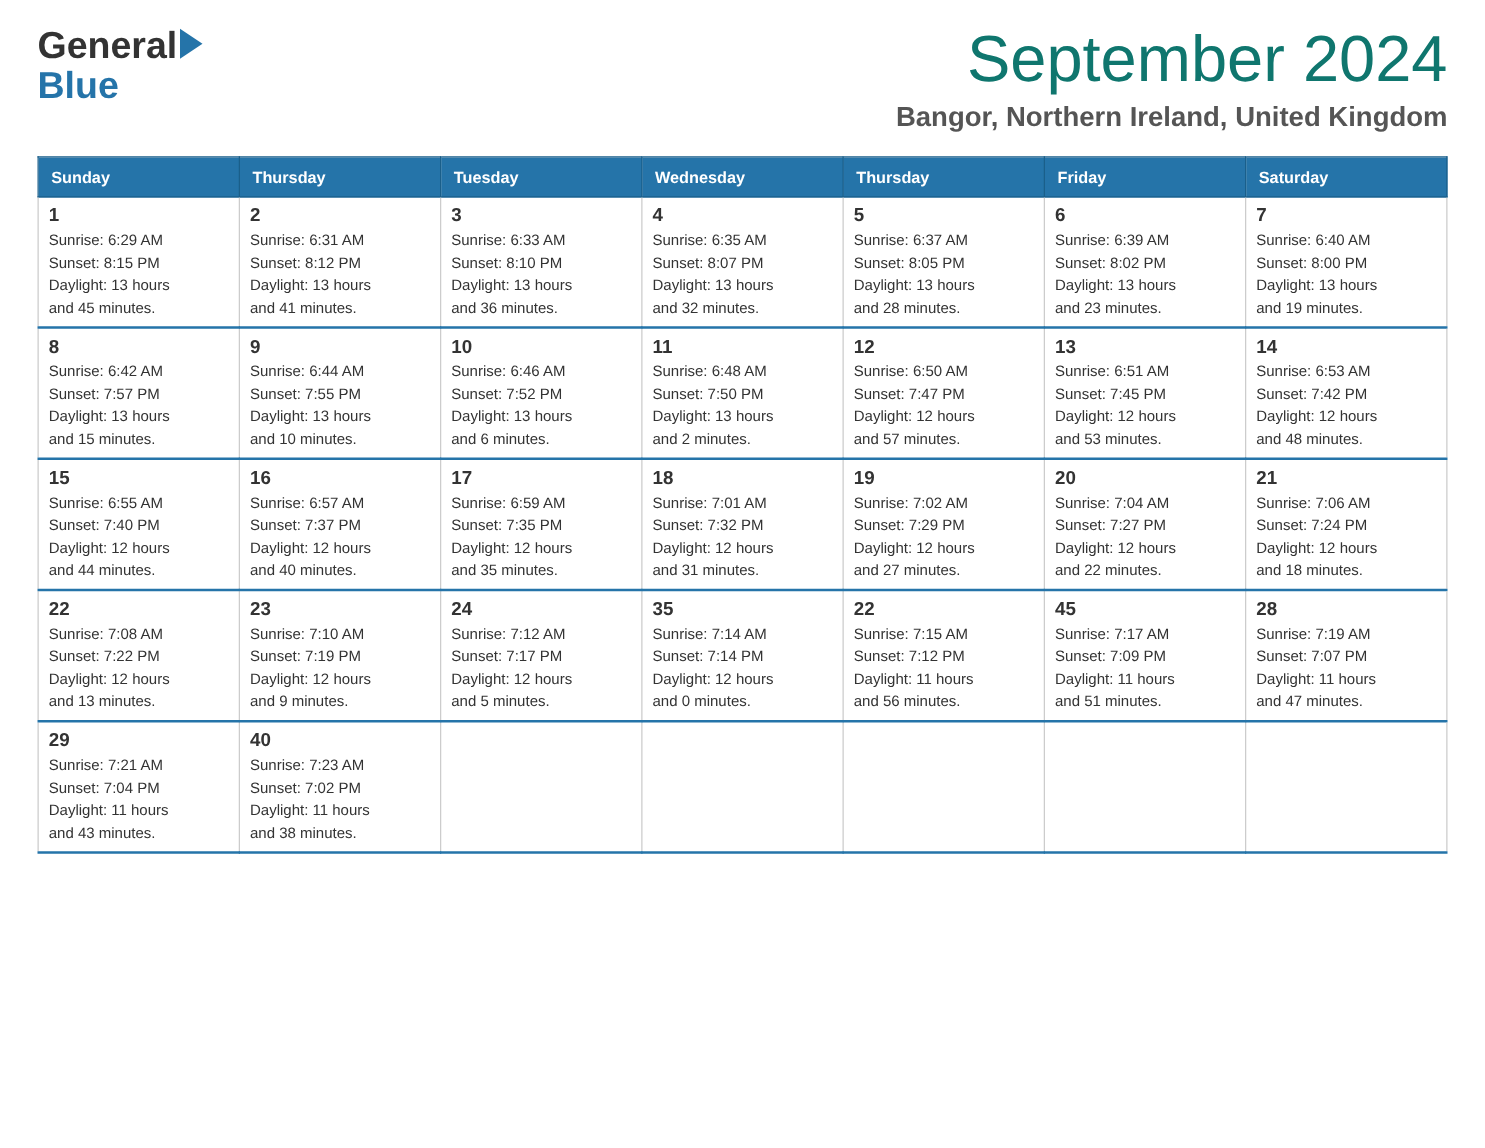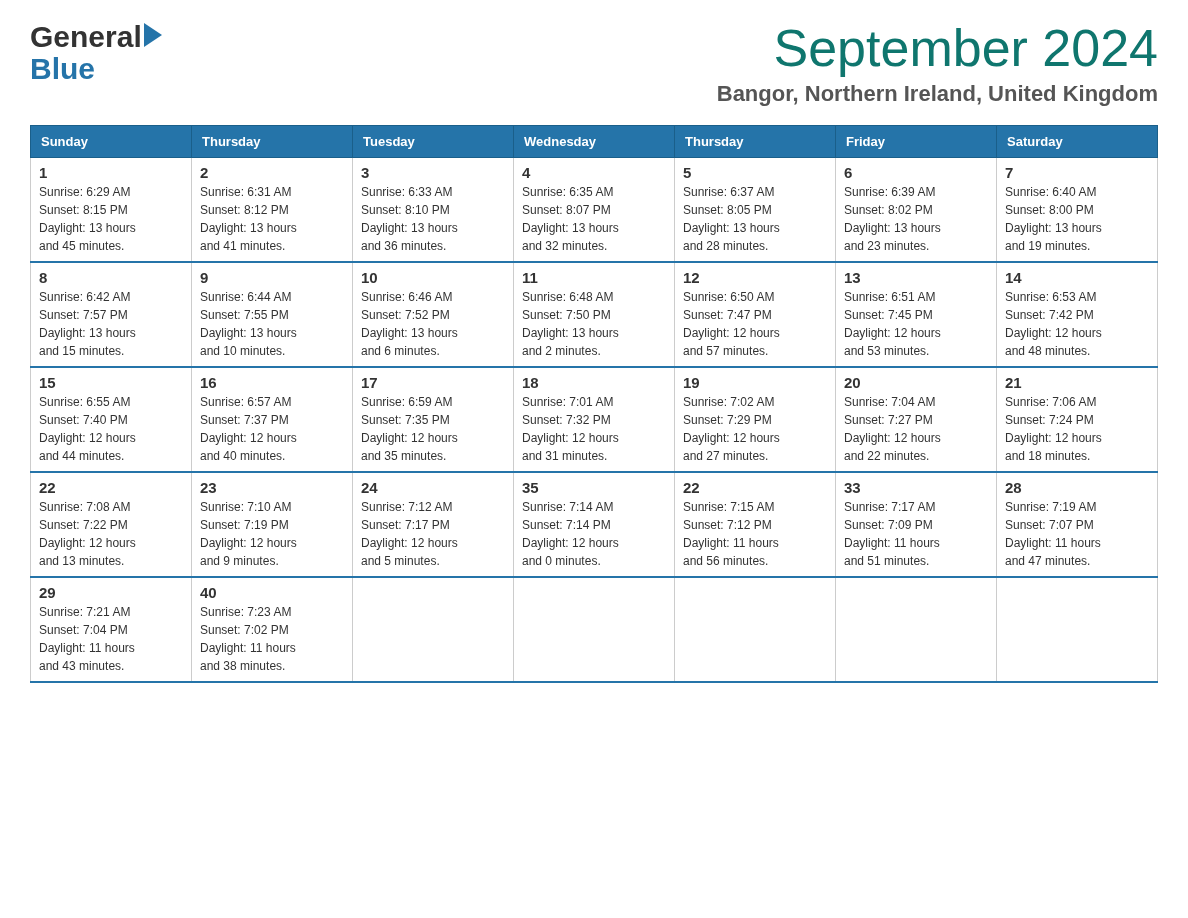--- a/index.html
+++ b/index.html
@@ -235,21 +235,21 @@
         </td>
         <td>
           <span class="day-num">35</span>
           <div class="day-info">Sunrise: 7:14 AM<br>Sunset: 7:14 PM<br>Daylight: 12 hours<br>and 0 minutes.</div>
         </td>
         <td>
           <span class="day-num">22</span>
           <div class="day-info">Sunrise: 7:15 AM<br>Sunset: 7:12 PM<br>Daylight: 11 hours<br>and 56 minutes.</div>
         </td>
         <td>
-          <span class="day-num">33</span>
+          <span class="day-num">45</span>
           <div class="day-info">Sunrise: 7:17 AM<br>Sunset: 7:09 PM<br>Daylight: 11 hours<br>and 51 minutes.</div>
         </td>
         <td>
           <span class="day-num">28</span>
           <div class="day-info">Sunrise: 7:19 AM<br>Sunset: 7:07 PM<br>Daylight: 11 hours<br>and 47 minutes.</div>
         </td>
       </tr>
       <tr>
         <td>
           <span class="day-num">29</span>

